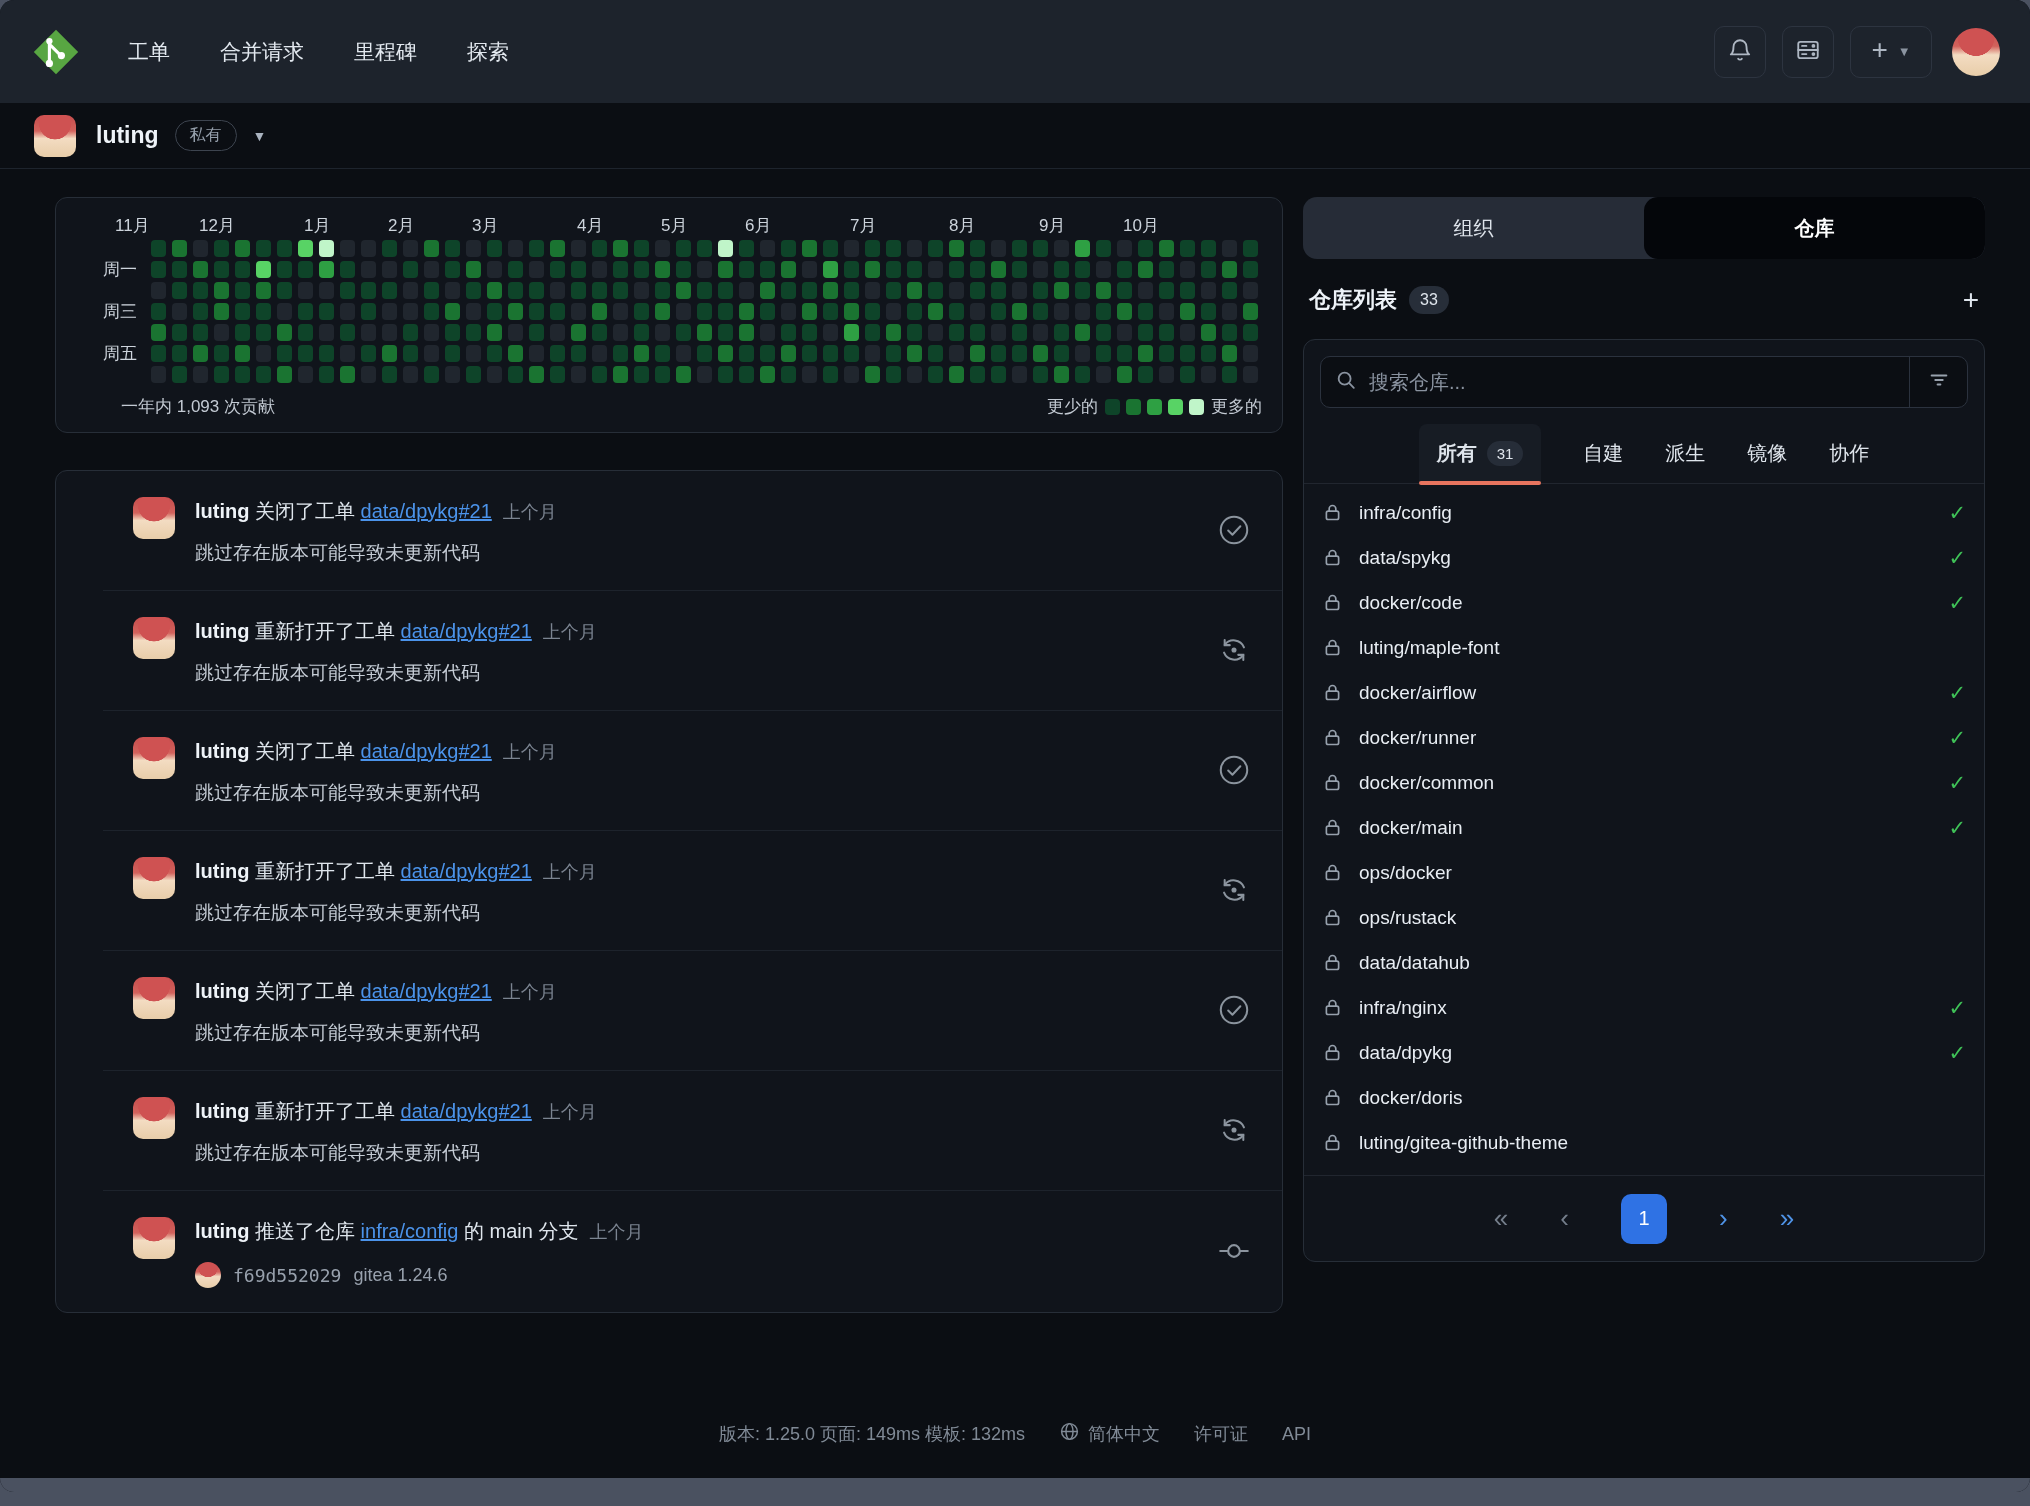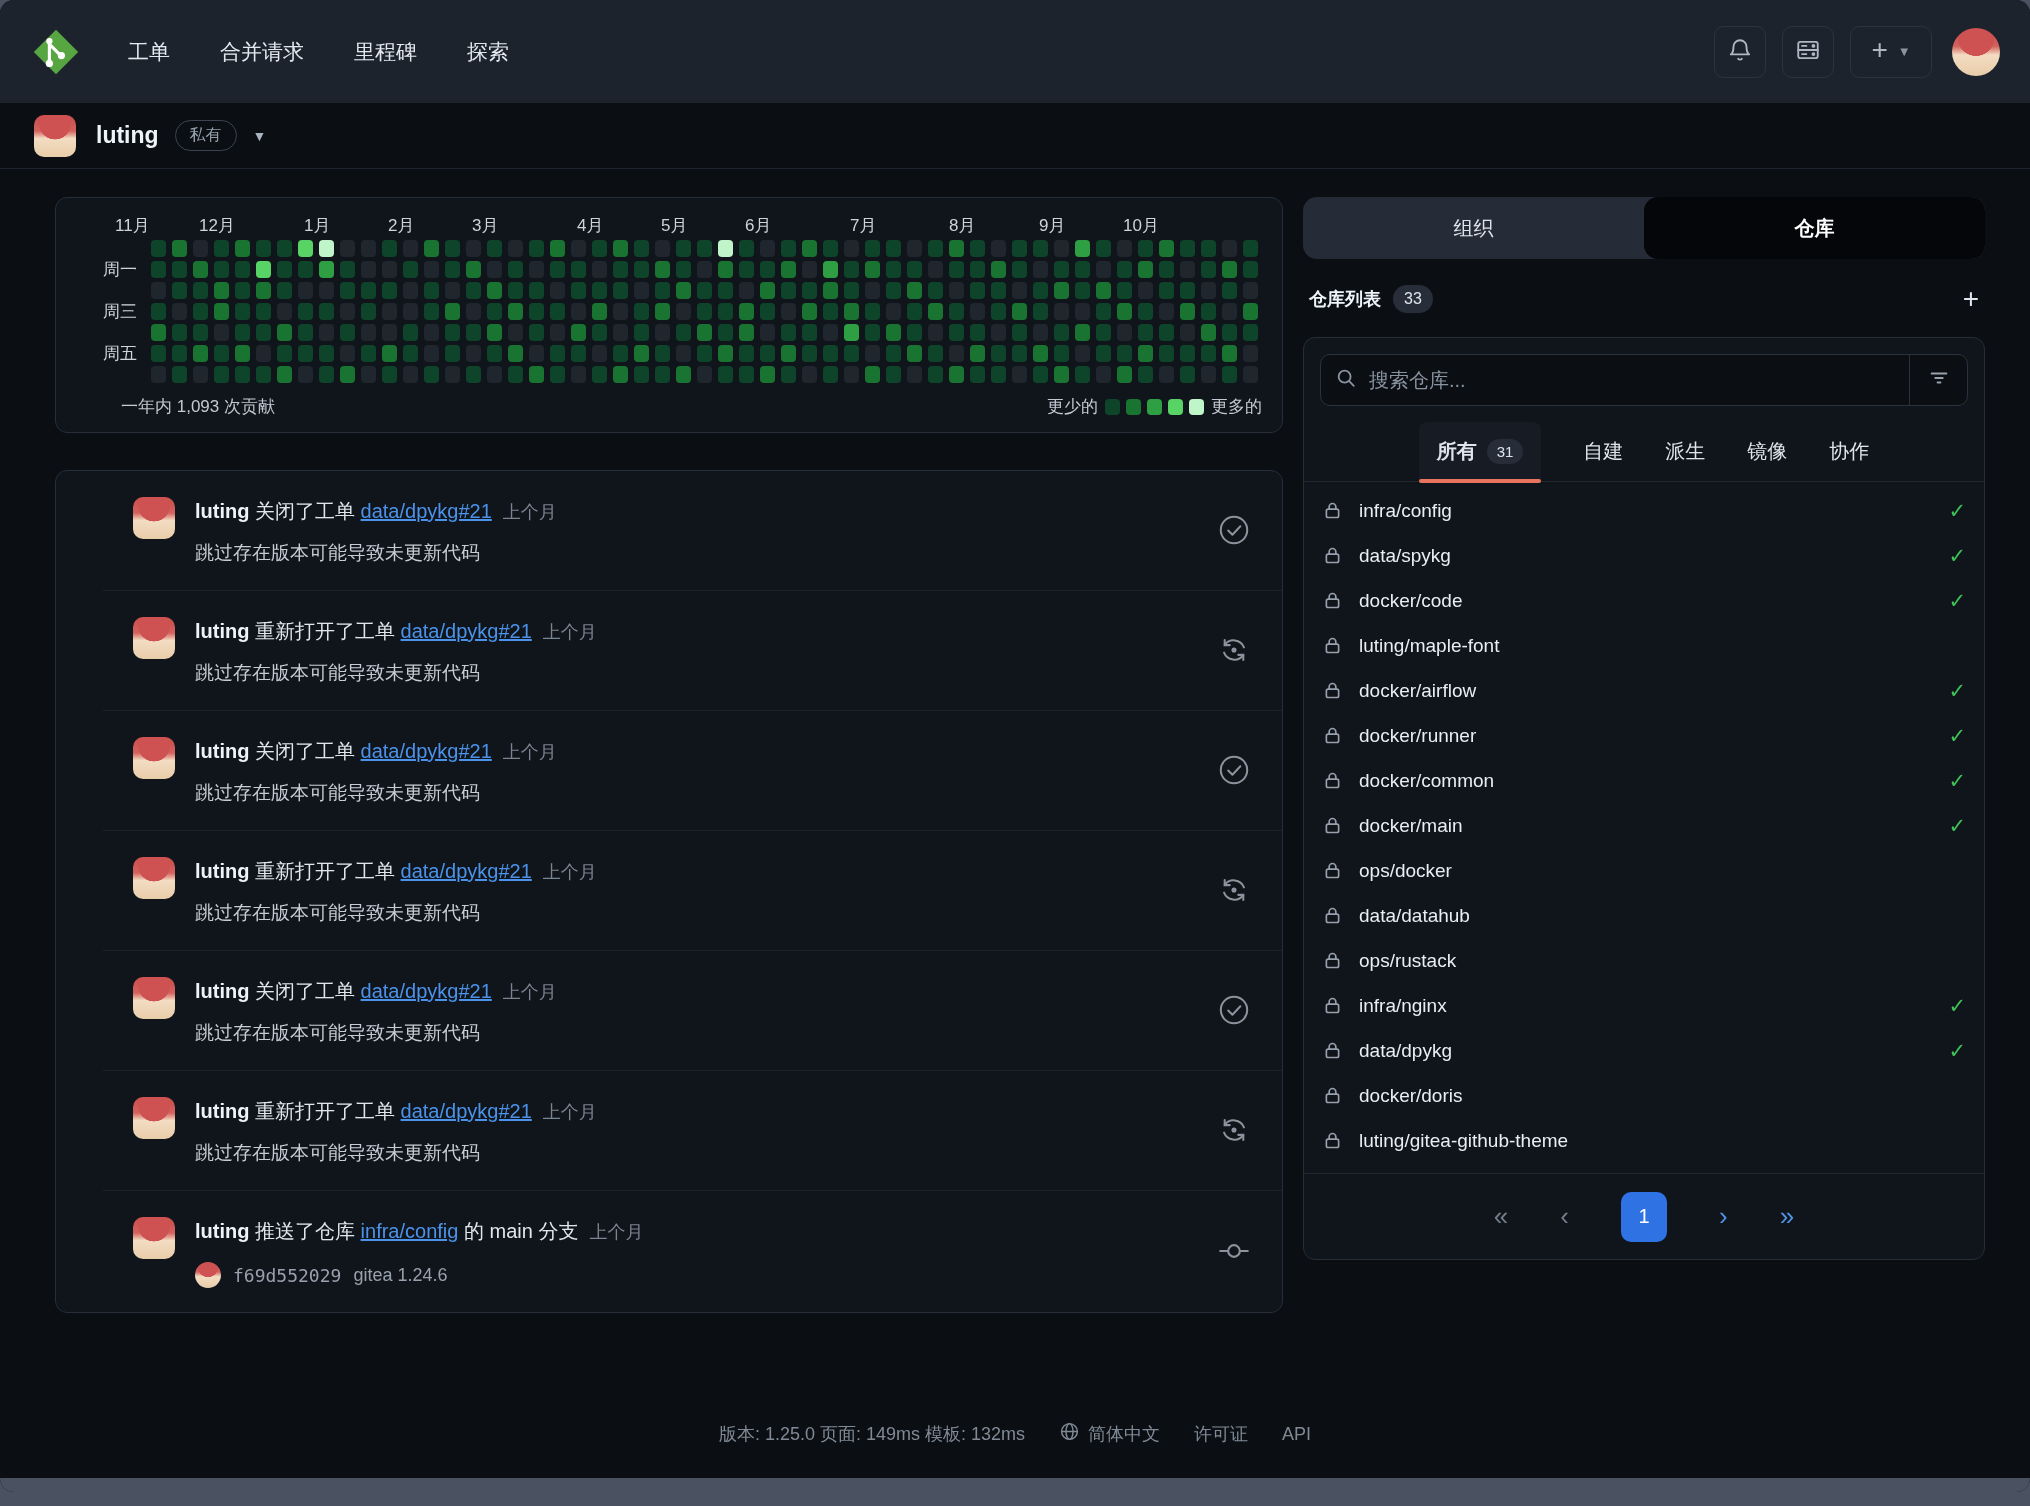--- a/index.html
+++ b/index.html
@@ -67,21 +67,21 @@
   .feed-commit .mini-avatar { width:26px; height:26px; border-radius:50%; }
   .feed-commit .sha { font-family:"DejaVu Sans Mono","Liberation Mono",monospace; font-size:18px; color:#98a1ad; cursor:pointer; }
   .feed-commit .msg { font-size:18px; color:#98a1ad; }
   .feed-icon { align-self:center; color:#8b949e; }
 
   
   .seg-tabs { display:flex; background:#262c37; border-radius:14px; overflow:hidden; height:62px; }
   .seg-tab { flex:1; display:flex; align-items:center; justify-content:center; font-size:20px; color:#dde3ea; cursor:pointer; }
   .seg-tab.active { background:#04060a; border-radius:14px; font-weight:bold; color:#ffffff; }
   .repo-heading { display:flex; align-items:center; margin:26px 6px 24px 6px; }
-  .repo-heading .title { font-size:18px; font-weight:bold; color:#eef3f8; }
+  .repo-heading .title { font-size:22px; font-weight:bold; color:#eef3f8; }
   .count-badge { background:#272e39; color:#dfe5ec; border-radius:15px; font-size:16px; padding:5px 11px; margin-left:12px; }
   .add-btn { margin-left:auto; font-size:28px; color:#dfe5ec; cursor:pointer; line-height:1; }
   .repo-card { padding-bottom:0; }
   .search-row { padding:16px; }
   .search-box { display:flex; align-items:center; height:52px; background:#0b0e13; border:1px solid #2b323e; border-radius:10px; overflow:hidden; }
   .search-box input { flex:1; background:transparent; border:none; outline:none; color:#dfe5ec; font-size:20px;
                       font-family:"Liberation Sans","DejaVu Sans",sans-serif; }
   .search-box input::placeholder { color:#8a93a0; }
   .search-mag { margin:0 12px 0 14px; color:#8a93a0; }
   .filter-btn { width:58px; height:100%; border-left:1px solid #2b323e; display:flex; align-items:center; justify-content:center; cursor:pointer; color:#98a1ad; }
@@ -817,30 +817,30 @@
               </span>
               <span class="rname">ops/docker</span>
             </div>
             <div class="repo-row">
               <span style="display: flex;">
                 <svg width="21" height="21" viewBox="0 0 24 24" fill="none" stroke="#97a1ad" stroke-width="1.9" stroke-linecap="round">
                   <rect x="5" y="10.5" width="14" height="9.5" rx="2"></rect>
                   <path d="M8.2 10.5 V7.8 A3.8 3.8 0 0 1 15.8 7.8 V10.5"></path>
                 </svg>
               </span>
+              <span class="rname">ops/rustack</span>
+            </div>
+            <div class="repo-row">
+              <span style="display: flex;">
+                <svg width="21" height="21" viewBox="0 0 24 24" fill="none" stroke="#97a1ad" stroke-width="1.9" stroke-linecap="round">
+                  <rect x="5" y="10.5" width="14" height="9.5" rx="2"></rect>
+                  <path d="M8.2 10.5 V7.8 A3.8 3.8 0 0 1 15.8 7.8 V10.5"></path>
+                </svg>
+              </span>
               <span class="rname">data/datahub</span>
-            </div>
-            <div class="repo-row">
-              <span style="display: flex;">
-                <svg width="21" height="21" viewBox="0 0 24 24" fill="none" stroke="#97a1ad" stroke-width="1.9" stroke-linecap="round">
-                  <rect x="5" y="10.5" width="14" height="9.5" rx="2"></rect>
-                  <path d="M8.2 10.5 V7.8 A3.8 3.8 0 0 1 15.8 7.8 V10.5"></path>
-                </svg>
-              </span>
-              <span class="rname">ops/rustack</span>
             </div>
             <div class="repo-row">
               <span style="display: flex;">
                 <svg width="21" height="21" viewBox="0 0 24 24" fill="none" stroke="#97a1ad" stroke-width="1.9" stroke-linecap="round">
                   <rect x="5" y="10.5" width="14" height="9.5" rx="2"></rect>
                   <path d="M8.2 10.5 V7.8 A3.8 3.8 0 0 1 15.8 7.8 V10.5"></path>
                 </svg>
               </span>
               <span class="rname">infra/nginx</span>
               <span class="rcheck">✓</span>

